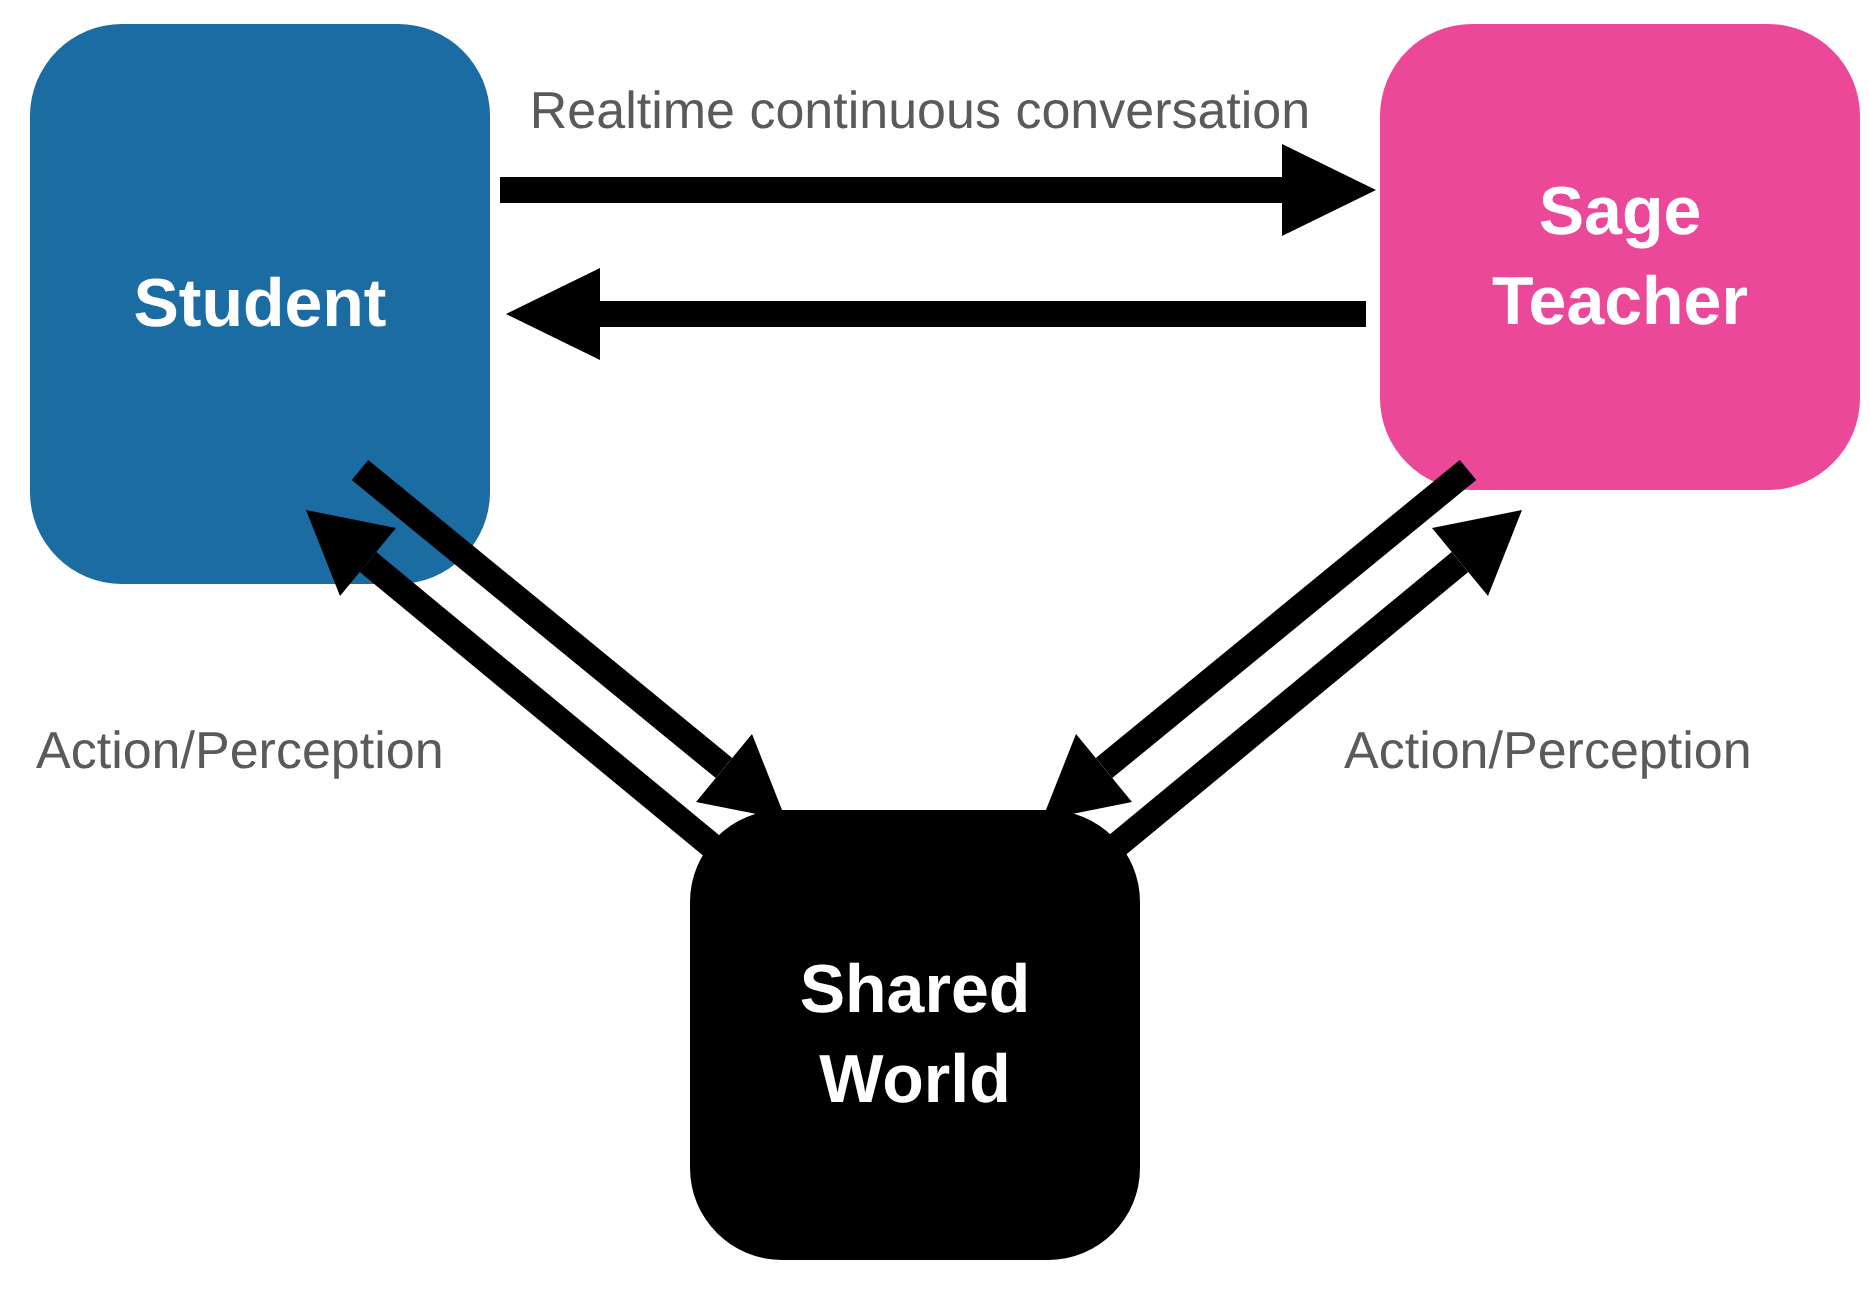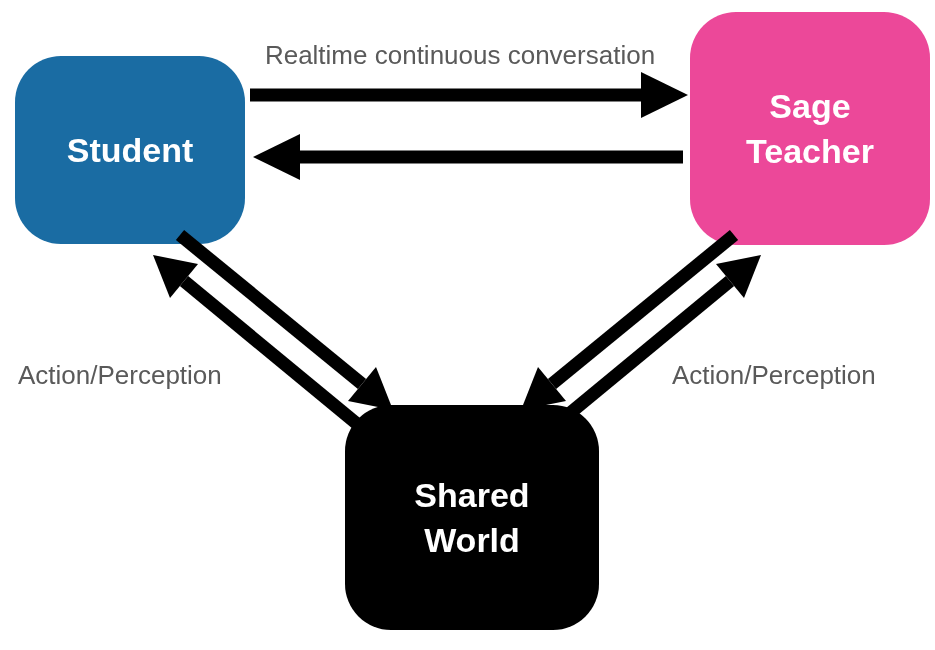--- a/index.html
+++ b/index.html
@@ -26,32 +26,31 @@
   .node-label {
     color: #ffffff;
     font-size: 34px;
     font-weight: bold;
     text-align: center;
     line-height: 1.3;
     white-space: pre-line;
   }
   .node-student {
     left: 15px; top: 12px;
-    width: 230px; height: 188px;
+    width: 230px; height: 280px;
     background: #1a6ca3;
-    margin-top: 44px;
   }
   .node-teacher {
     left: 690px; top: 12px;
     width: 240px; height: 233px;
     background: #145214;
   }
   .node-world {
     left: 345px; top: 405px;
-    width: 254px; height: 225px;
+    width: 225px; height: 225px;
     background: #000000;
   }
   .arrows {
     position: absolute;
     left: 0; top: 0;
     width: 935px;
     height: 650px;
     z-index: 2;
     pointer-events: none;
   }

